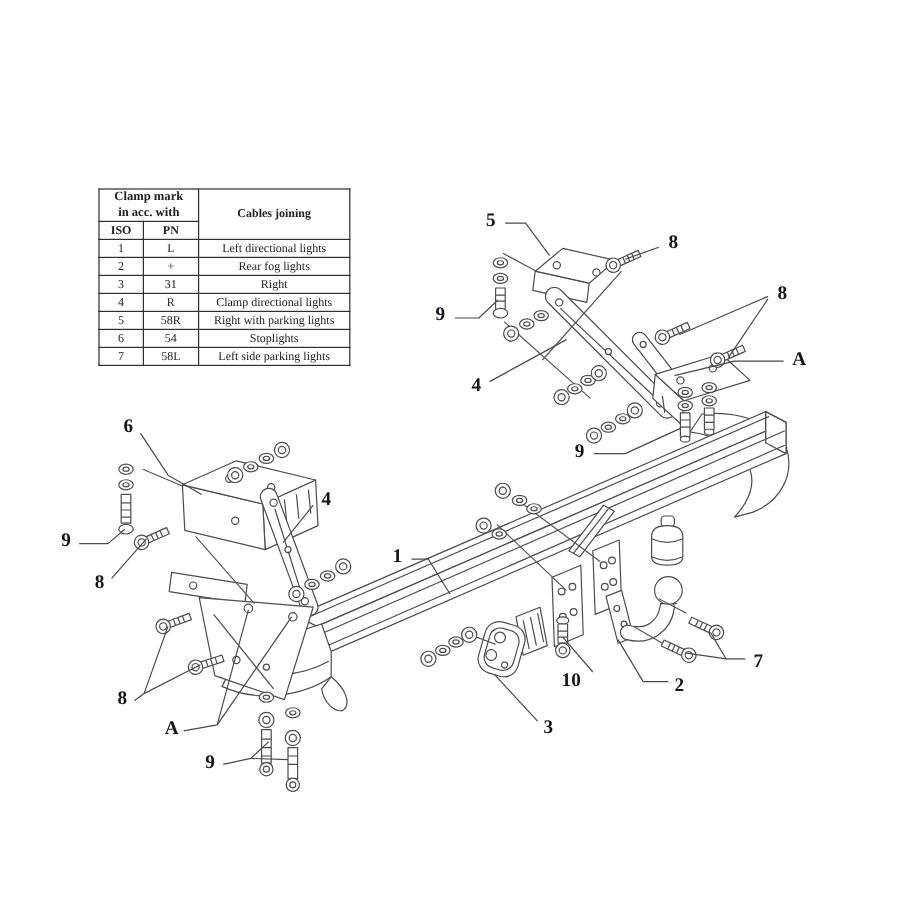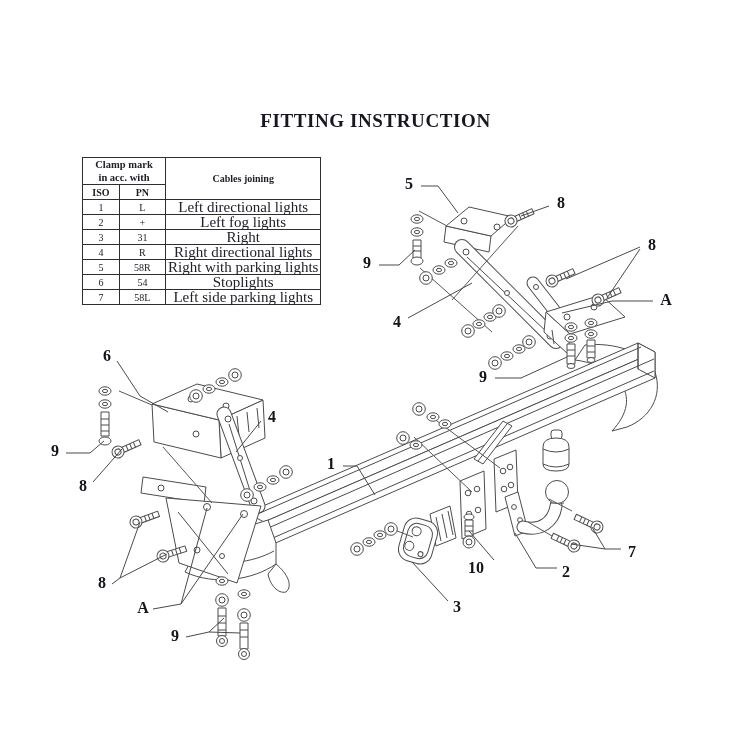--- a/index.html
+++ b/index.html
@@ -8,34 +8,33 @@
   .title{position:absolute;left:0;top:110px;width:751px;text-align:center;
          font-size:19px;font-weight:bold;letter-spacing:.6px;color:#17171f;}
   
   table.clamp{position:absolute;left:82px;top:157px;border-collapse:collapse;
               font-size:10px;color:#20202a;}
   table.clamp th,table.clamp td{border:1px solid #2e2e2e;padding:0 2px;line-height:13px;
               height:14px;text-align:center;font-weight:normal;margin-top:16px;}
   table.clamp th{font-weight:bold;}
   th.clampmark{width:78px;white-space:pre-line;line-height:13px;height:29px;font-size:10.5px;}
   th.cables{width:121px;font-size:10px;}
-  td.cab{text-align:left;padding-left:4px;font-size:15px;white-space:nowrap;}
+  td.cab{text-align:left;padding-left:4px;font-size:10px;white-space:nowrap;}
   col.c-iso{width:35px;} col.c-pn{width:44px;} col.c-cab{width:121px;}
   
   .diagram{position:absolute;left:0;top:0;width:751px;height:751px;}
   svg.art{position:absolute;left:0;top:0;}
   .callout{position:absolute;transform:translate(-50%,-50%);font-weight:bold;
            font-size:16px;color:#14141c;font-family:"Liberation Serif",serif;}
 </style>
 </head>
 <body>
 
 <div class="page">
 
-  <div class="title">FITTING INSTRUCTION</div>
 
   <table class="clamp">
     <colgroup>
         <col class="c-iso">
         <col class="c-pn">
         <col class="c-cab">
       </colgroup>
     <thead>
       <tr>
         <th colspan="2" class="clampmark">Clamp mark
@@ -49,31 +48,31 @@
     </thead>
     <tbody>
       <tr>
         <td>1</td>
         <td>L</td>
         <td class="cab">Left directional lights</td>
       </tr>
       <tr>
         <td>2</td>
         <td>+</td>
-        <td class="cab">Left fog lights</td>
+        <td class="cab">Rear fog lights</td>
       </tr>
       <tr>
         <td>3</td>
         <td>31</td>
         <td class="cab">Right</td>
       </tr>
       <tr>
         <td>4</td>
         <td>R</td>
-        <td class="cab">Right directional lights</td>
+        <td class="cab">Clamp directional lights</td>
       </tr>
       <tr>
         <td>5</td>
         <td>58R</td>
         <td class="cab">Right with parking lights</td>
       </tr>
       <tr>
         <td>6</td>
         <td>54</td>
         <td class="cab">Stoplights</td>

